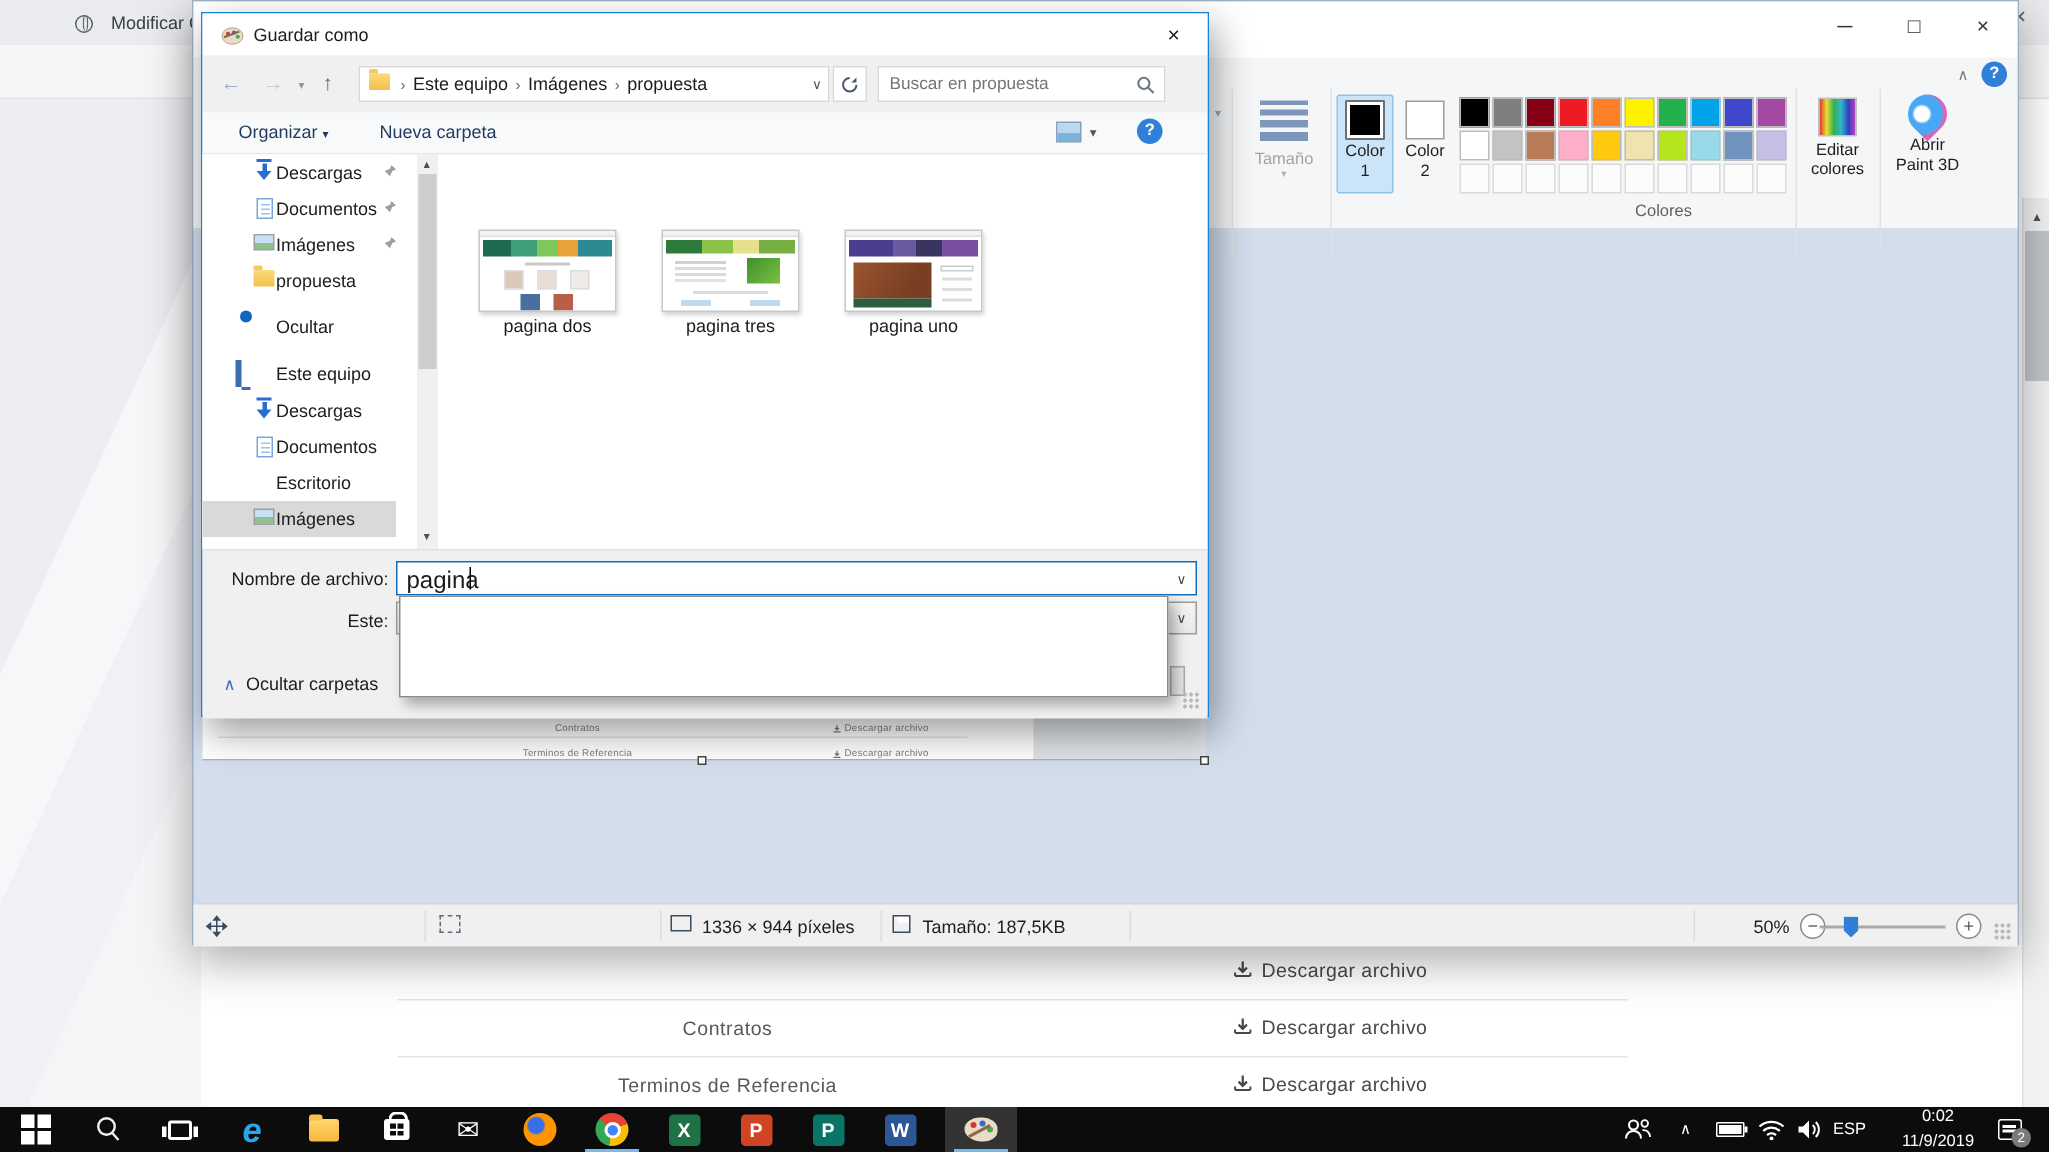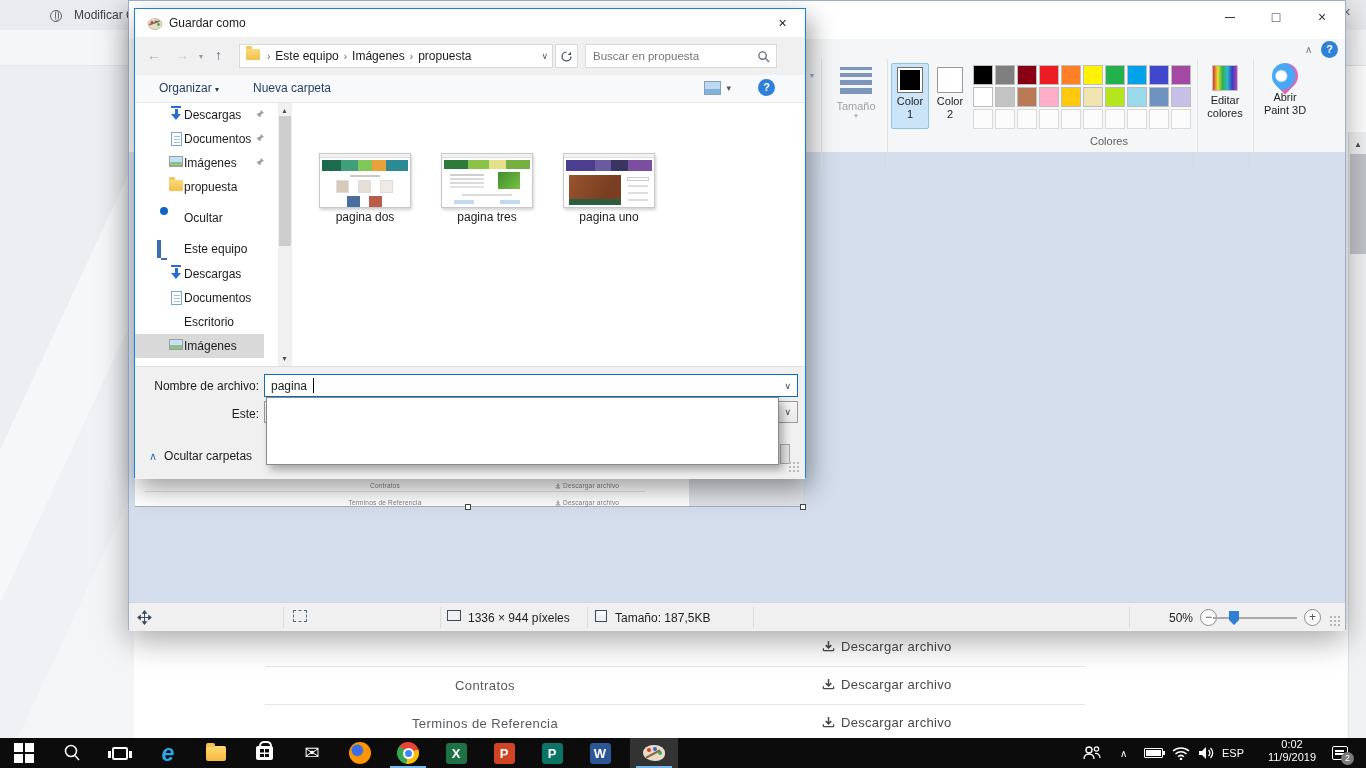--- a/index.html
+++ b/index.html
@@ -112,21 +112,21 @@
 #sscroll .thumb{position:absolute;left:1px;top:13px;width:12px;height:130px;background:#cdcdcd}
 #d-files{position:absolute;left:157px;top:0;width:515px;height:263px}
 .fcard{position:absolute;top:50px;width:92px;height:55px;background:#fff;border:1px solid #c5c8cc;box-shadow:1px 2px 3px rgba(0,0,0,.18);overflow:hidden}
 .fname{position:absolute;top:107px;width:110px;text-align:center;font-size:12px;color:#1c1c1c}
 .mini-top{position:absolute;left:0;top:0;width:100%;height:4px;background:#f2f2f2;border-bottom:1px solid #ddd}
 .banner{position:absolute;left:2px;top:6px;right:2px;height:11px}
 
 #d-footer{position:absolute;left:0;top:357px;width:100%;height:113px;background:#f0f0f0;border-top:1px solid #e0e0e0}
 #lbl-fname{position:absolute;left:0;top:12px;width:124px;text-align:right}
 #fname-box{position:absolute;left:129px;top:7px;width:534px;height:23px;background:#fff;border:1px solid #0f6cbd}
-#fname-box .val{position:absolute;left:6px;top:4px;font-size:12px}
+#fname-box .val{position:absolute;left:6px;top:4px;font-size:16px}
 #caret{position:absolute;top:3px;width:1px;height:15px;background:#000;animation:blink 1s step-end infinite}
 @keyframes blink{50%{opacity:0}}
 #fname-dd{position:absolute;right:6px;top:6px;font-size:9px;color:#444}
 #lbl-tipo{position:absolute;left:0;top:40px;width:124px;text-align:right}
 #tipo-box{position:absolute;left:129px;top:34px;width:534px;height:22px;background:linear-gradient(#f4f4f4,#e9e9e9);border:1px solid #9a9a9a}
 #tipo-dd{position:absolute;right:6px;top:5px;font-size:9px;color:#444}
 #btn-sliver{position:absolute;left:645px;top:77px;width:10px;height:20px;background:#e3e3e3;border:1px solid #a8a8a8}
 #hidefold{position:absolute;left:14px;top:82px;color:#1c1c1c}
 #hidefold .chev{color:#3e6db5;font-size:11px;margin-right:7px}
 #d-grip{position:absolute;right:5px;bottom:6px;width:12px;height:12px;background:radial-gradient(circle,#b9b9b9 1.2px,transparent 1.4px);background-size:4px 4px}
@@ -161,21 +161,21 @@
 #ic-paint{width:22px;height:20px;position:relative}
 #ic-paint .pal{position:absolute;left:0;top:2px;width:22px;height:16px;background:#e9dbc7;border-radius:50% 50% 45% 55%}
 #ic-paint .d1{position:absolute;left:4px;top:5px;width:4px;height:4px;border-radius:50%;background:#d23b2e}
 #ic-paint .d2{position:absolute;left:10px;top:4px;width:4px;height:4px;border-radius:50%;background:#2e6bd2}
 #ic-paint .d3{position:absolute;left:15px;top:8px;width:4px;height:4px;border-radius:50%;background:#3fae4a}
 #ic-paint .br{position:absolute;left:2px;top:10px;width:16px;height:2px;background:#8a6a4a;transform:rotate(-28deg)}
 
 .tray{position:absolute;top:0;height:30px;display:flex;align-items:center;color:#fff}
 #tr-chev{left:1120px;font-size:10px}
 #tr-lang{left:1222px;font-size:11px}
-#tr-clock{left:1258px;width:68px;flex-direction:column;justify-content:flex-start;font-size:11px;line-height:13px;text-align:center}
+#tr-clock{left:1258px;width:68px;flex-direction:column;justify-content:space-between;font-size:11px;line-height:13px;text-align:center}
 #tr-batt{left:1144px}
 #battery{width:19px;height:10px;border:1px solid #fff;border-radius:1px;position:relative;background:linear-gradient(#fff,#fff) 1px 1px/15px 6px no-repeat}
 #battery:after{content:"";position:absolute;right:-3px;top:2px;width:2px;height:4px;background:#fff}
 #tr-notif{left:1332px}
 #notif-ic{width:16px;height:14px;border:1.5px solid #fff;border-radius:2px;position:relative}
 #notif-ic:before{content:"";position:absolute;left:2px;top:3px;width:9px;height:1.5px;background:#fff;box-shadow:0 3px 0 #fff}
 #badge{position:absolute;left:8px;top:5px;width:13px;height:13px;border-radius:50%;background:#7a7a7a;color:#fff;font-size:9px;text-align:center;line-height:13px}
 svg{display:block}
 
 .ic-dl{position:relative;width:14px;height:14px}

